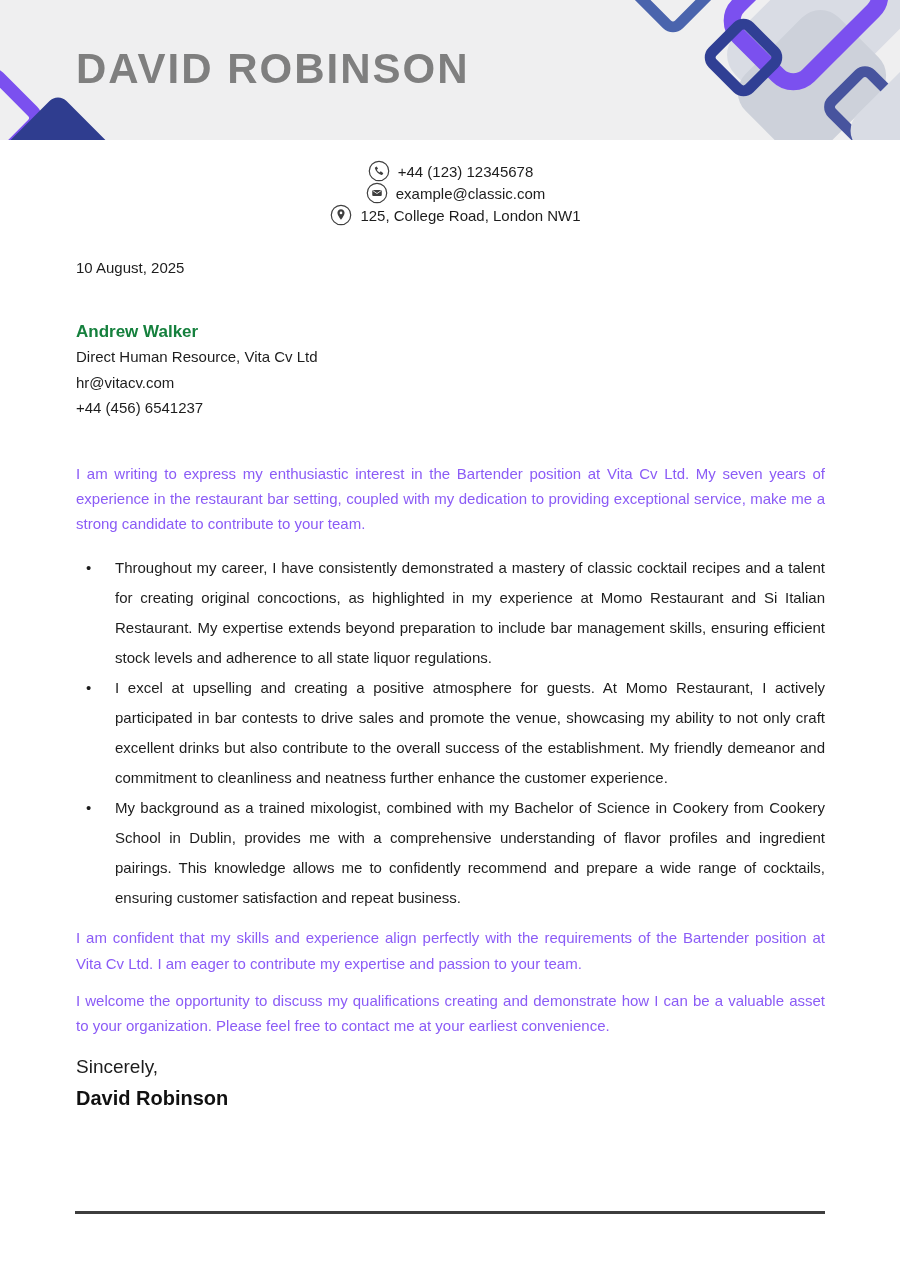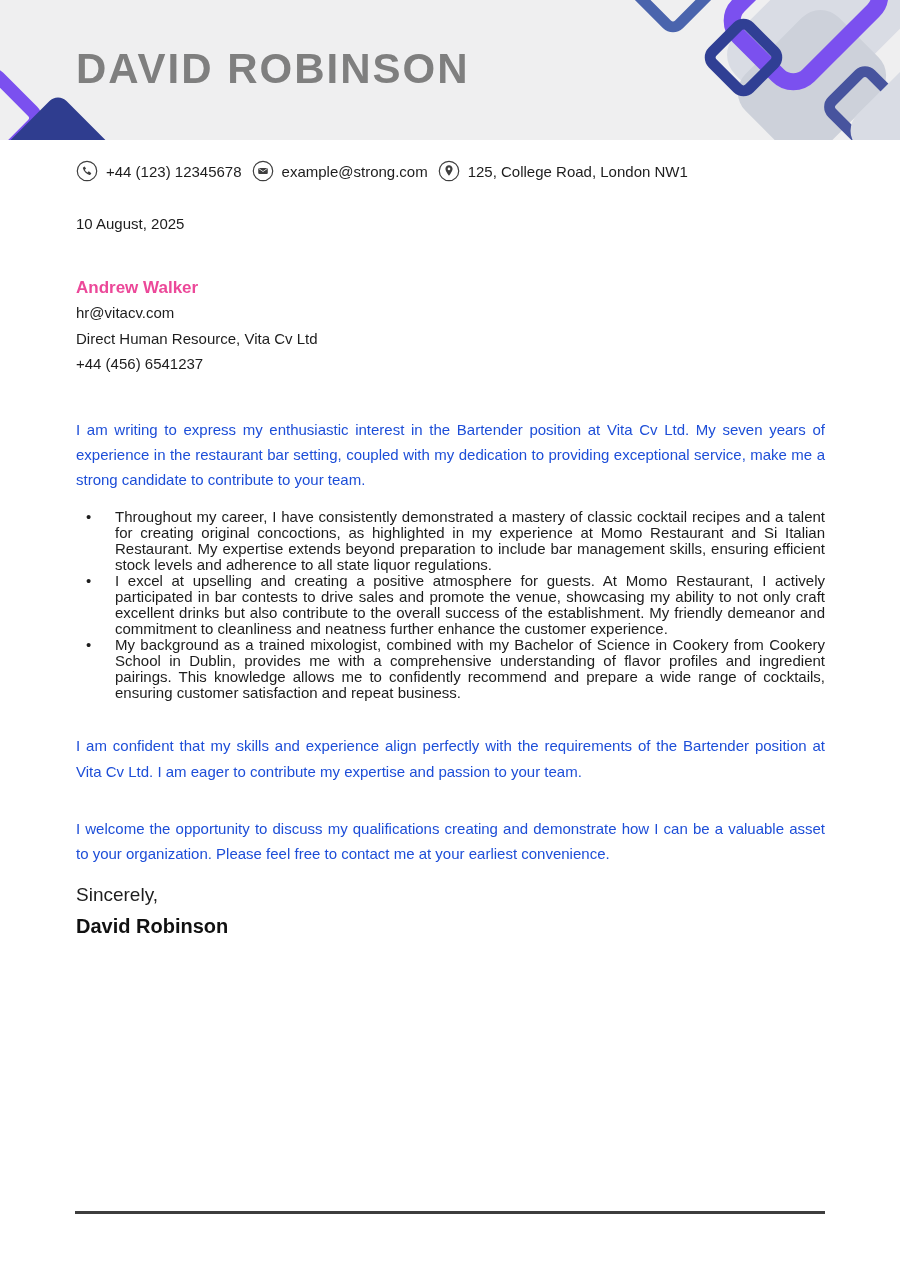--- a/index.html
+++ b/index.html
@@ -50,46 +50,47 @@
 
   
   .content { padding: 0 75px 0 76px; }
 
   .contact-row {
     margin-top: 20px;
     display: flex;
     align-items: center;
     font-size: 15px;
     color: #1d1d1d;
+    flex-direction: column;
   }
   .contact-item { display: flex; align-items: center; }
   .contact-item + .contact-item { margin-left: 10px; }
   .contact-item .cicon { width: 22px; height: 22px; margin-right: 8px; flex: 0 0 auto; }
 
   .date-row {
     margin-top: 32px;
     font-size: 15px;
     line-height: 20px;
     color: #1d1d1d;
   }
 
   .recipient { margin-top: 42px; }
-  .recipient-name { font-size: 17px; font-weight: 700; line-height: 24px; color: #ec4899; margin-top: 17px; }
+  .recipient-name { font-size: 17px; font-weight: 700; line-height: 24px; color: #15803d; margin-top: 17px; }
   .recipient-line { font-size: 15px; line-height: 25.5px; color: #1d1d1d; }
 
-  .body-text { font-size: 15px; line-height: 25.3px; text-align: justify; color: #1d4ed8; }
+  .body-text { font-size: 15px; line-height: 25.3px; text-align: justify; color: #8b5cf6; }
   .intro { margin-top: 40px; }
-  .para  { margin-top: 32px; }
+  .para  { margin-top: 12px; }
 
   ul.points { margin-top: 17px; list-style: none; }
   ul.points li {
     position: relative;
     padding-left: 39px;
     font-size: 15px;
-    line-height: 16px;
+    line-height: 30px;
     text-align: justify;
     color: #1d1d1d;
   }
   ul.points li::before {
     content: "\2022";
     position: absolute;
     left: 10px;
     top: 0;
     font-size: 15px;
   }
@@ -136,38 +137,38 @@
           <path d="M9.1 6.9l1.7 2.1c.16.2.12.5-.08.66l-1.05.84c.56 1.33 1.8 2.57 3.13 3.13l.84-1.05c.16-.2.46-.24.66-.08l2.1 1.7c.21.17.25.48.08.69l-.92 1.12c-.2.24-.52.34-.81.26-3.4-.93-6.3-3.83-7.23-7.23-.08-.29.02-.61.26-.81l1.12-.92c.21-.17.52-.13.69.08z" fill="#3f3f3f"></path>
         </svg>
         <span>+44 (123) 12345678</span>
       </div>
       <div class="contact-item">
         <svg class="cicon" viewBox="0 0 24 24">
           <circle cx="12" cy="12" r="10.6" fill="none" stroke="#3f3f3f" stroke-width="1.3"></circle>
           <rect x="6.8" y="8.6" width="10.4" height="6.8" rx="1.1" fill="#3f3f3f"></rect>
           <path d="M7.2 9.2l4.8 3.4 4.8-3.4" fill="none" stroke="#ffffff" stroke-width="0.9"></path>
         </svg>
-        <span>example@strong.com</span>
+        <span>example@classic.com</span>
       </div>
       <div class="contact-item">
         <svg class="cicon" viewBox="0 0 24 24">
           <circle cx="12" cy="12" r="10.6" fill="none" stroke="#3f3f3f" stroke-width="1.3"></circle>
           <path d="M12 5.8c-2.15 0-3.9 1.72-3.9 3.85 0 2.9 3.9 7.55 3.9 7.55s3.9-4.65 3.9-7.55c0-2.13-1.75-3.85-3.9-3.85z" fill="#3f3f3f"></path>
           <circle cx="12" cy="9.7" r="1.45" fill="#ffffff"></circle>
         </svg>
         <span>125, College Road, London NW1</span>
       </div>
     </div>
 
     <div class="date-row">10 August, 2025</div>
 
     <div class="recipient">
       <div class="recipient-name">Andrew Walker</div>
+      <div class="recipient-line">Direct Human Resource, Vita Cv Ltd</div>
       <div class="recipient-line">hr@vitacv.com</div>
-      <div class="recipient-line">Direct Human Resource, Vita Cv Ltd</div>
       <div class="recipient-line">+44 (456) 6541237</div>
     </div>
 
     <p class="body-text intro">I am writing to express my enthusiastic interest in the Bartender position at Vita Cv Ltd. My seven years of experience in the restaurant bar setting, coupled with my dedication to providing exceptional service, make me a strong candidate to contribute to your team.</p>
 
     <ul class="points">
       <li>Throughout my career, I have consistently demonstrated a mastery of classic cocktail recipes and a talent for creating original concoctions, as highlighted in my experience at Momo Restaurant and Si Italian Restaurant. My expertise extends beyond preparation to include bar management skills, ensuring efficient stock levels and adherence to all state liquor regulations.</li>
       <li>I excel at upselling and creating a positive atmosphere for guests. At Momo Restaurant, I actively participated in bar contests to drive sales and promote the venue, showcasing my ability to not only craft excellent drinks but also contribute to the overall success of the establishment. My friendly demeanor and commitment to cleanliness and neatness further enhance the customer experience.</li>
       <li>My background as a trained mixologist, combined with my Bachelor of Science in Cookery from Cookery School in Dublin, provides me with a comprehensive understanding of flavor profiles and ingredient pairings. This knowledge allows me to confidently recommend and prepare a wide range of cocktails, ensuring customer satisfaction and repeat business.</li>
     </ul>

